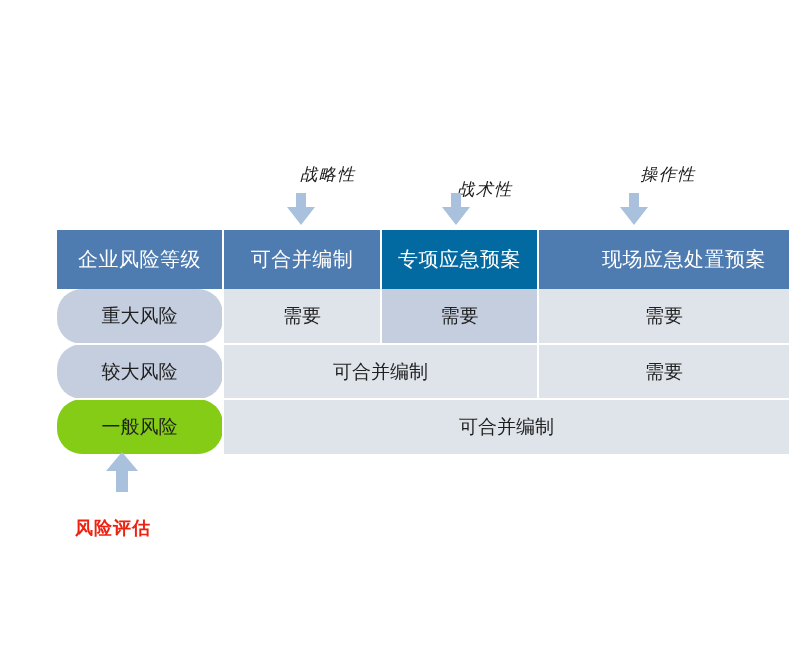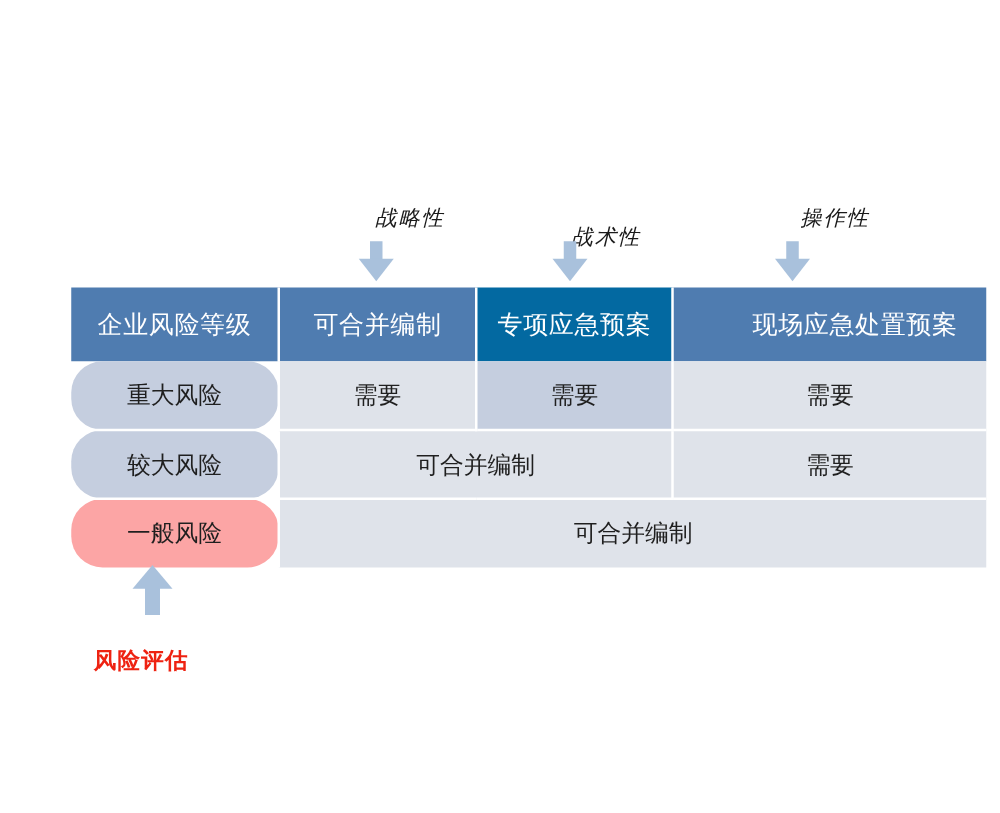--- a/index.html
+++ b/index.html
@@ -189,21 +189,21 @@
         <td class="cell-plain" style="background: rgb(223, 227, 234);">需要</td>
       </tr>
 
       <tr class="r2">
         <td class="rowhead" style="background: rgb(197, 206, 223); margin-left: 40px;">较大风险</td>
         <td class="cell-plain" colspan="2" style="background: rgb(223, 227, 234);">可合并编制</td>
         <td class="cell-plain" style="background: rgb(223, 227, 234);">需要</td>
       </tr>
 
       <tr class="r3">
-        <td class="rowhead" style="background: #fca5a5;">一般风险</td>
+        <td class="rowhead" style="background: #84cc16;">一般风险</td>
         <td class="cell-plain" colspan="3" style="background: rgb(223, 227, 234);">可合并编制</td>
       </tr>
 
     </tbody>
   </table>
 
   <div class="arrow-up" style="left:106px; top:452px;">
     <div class="head" style="border-bottom-color: rgb(169, 193, 220);"></div>
     <div class="shaft" style="background: rgb(169, 193, 220);"></div>
   </div>

